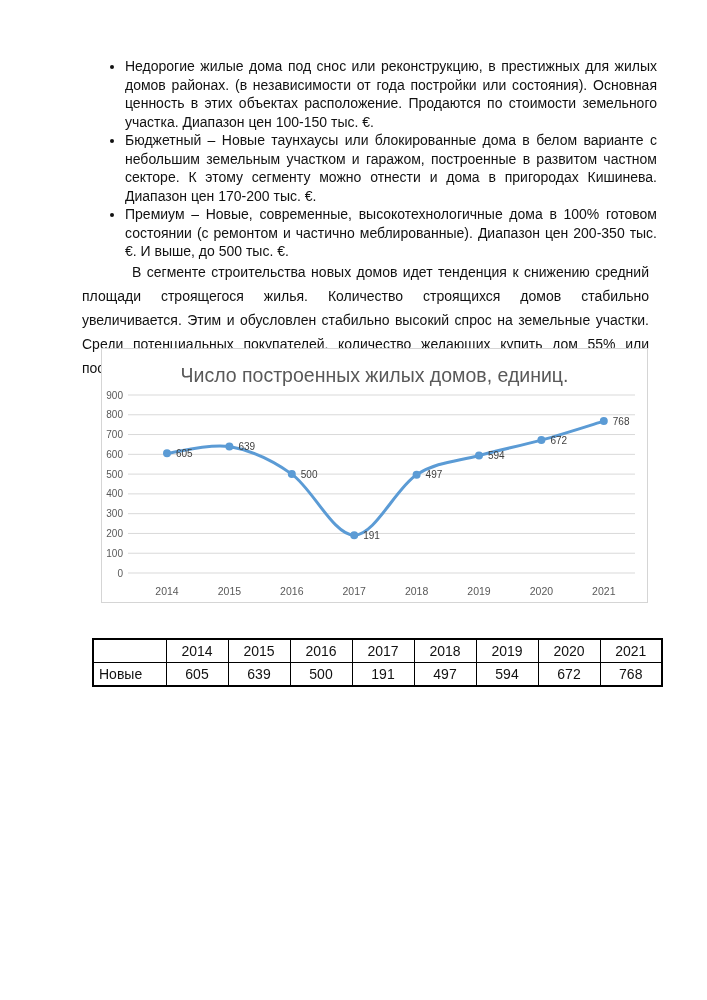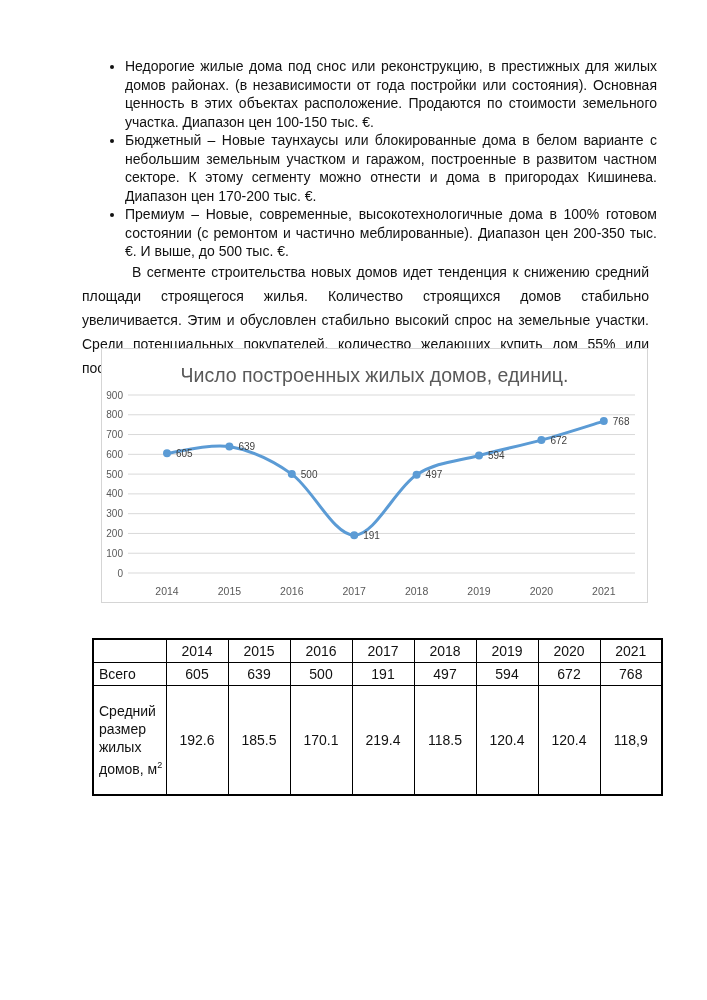--- a/index.html
+++ b/index.html
@@ -166,39 +166,26 @@
       <td>2014</td>
       <td>2015</td>
       <td>2016</td>
       <td>2017</td>
       <td>2018</td>
       <td>2019</td>
       <td>2020</td>
       <td>2021</td>
     </tr>
     <tr class="r-total">
-      <td class="lbl">Всего</td>
+      <td class="lbl">Новые</td>
       <td>605</td>
       <td>639</td>
       <td>500</td>
       <td>191</td>
       <td>497</td>
       <td>594</td>
       <td>672</td>
       <td>768</td>
     </tr>
-    <tr class="r-size">
-      <td class="lbl">
-        <span>Средний размер жилых домов, м</span><sup>2</sup>
-      </td>
-      <td>192.6</td>
-      <td>185.5</td>
-      <td>170.1</td>
-      <td>219.4</td>
-      <td>118.5</td>
-      <td>120.4</td>
-      <td>120.4</td>
-      <td>118,9</td>
-    </tr>
   </tbody>
     </table>
 
 </div>
 
 </body></html>

